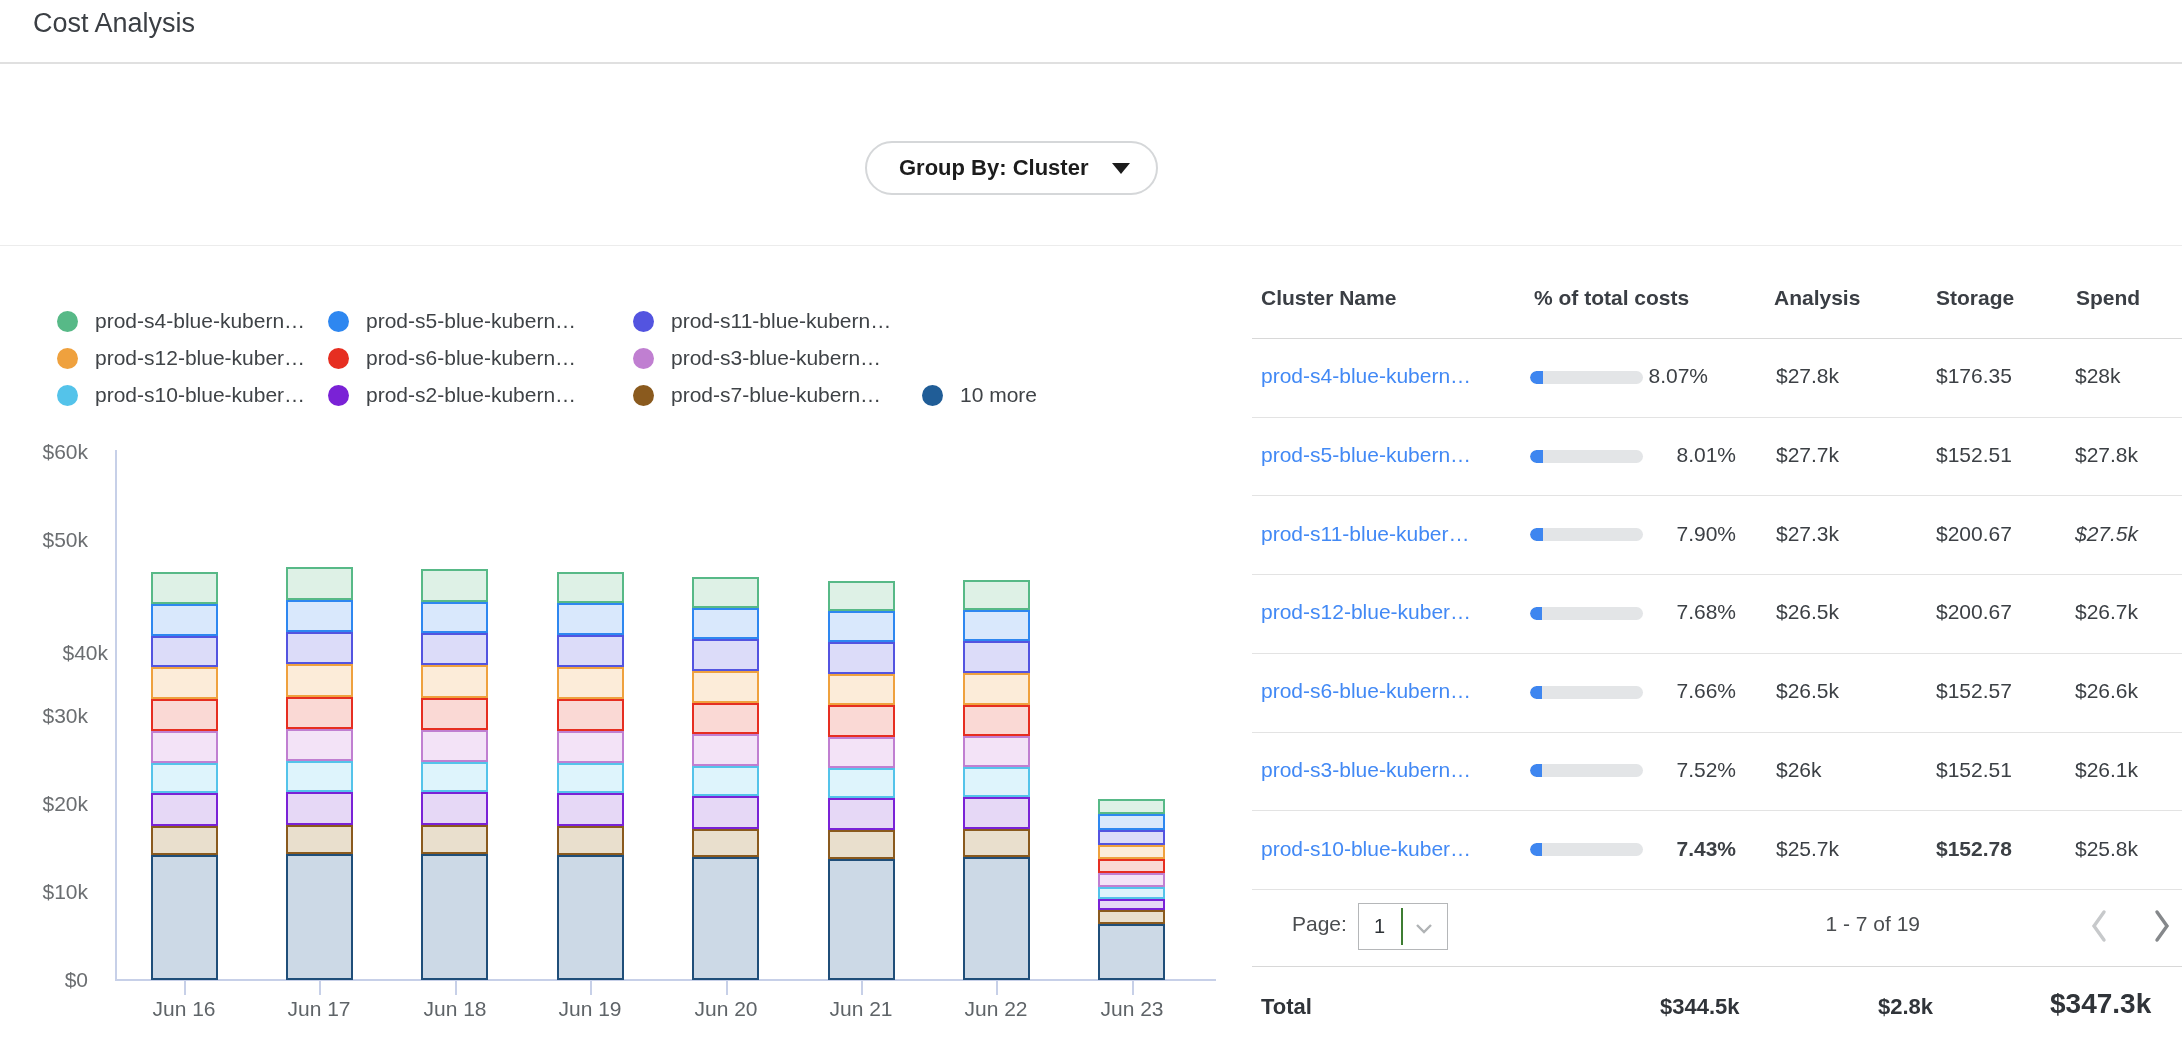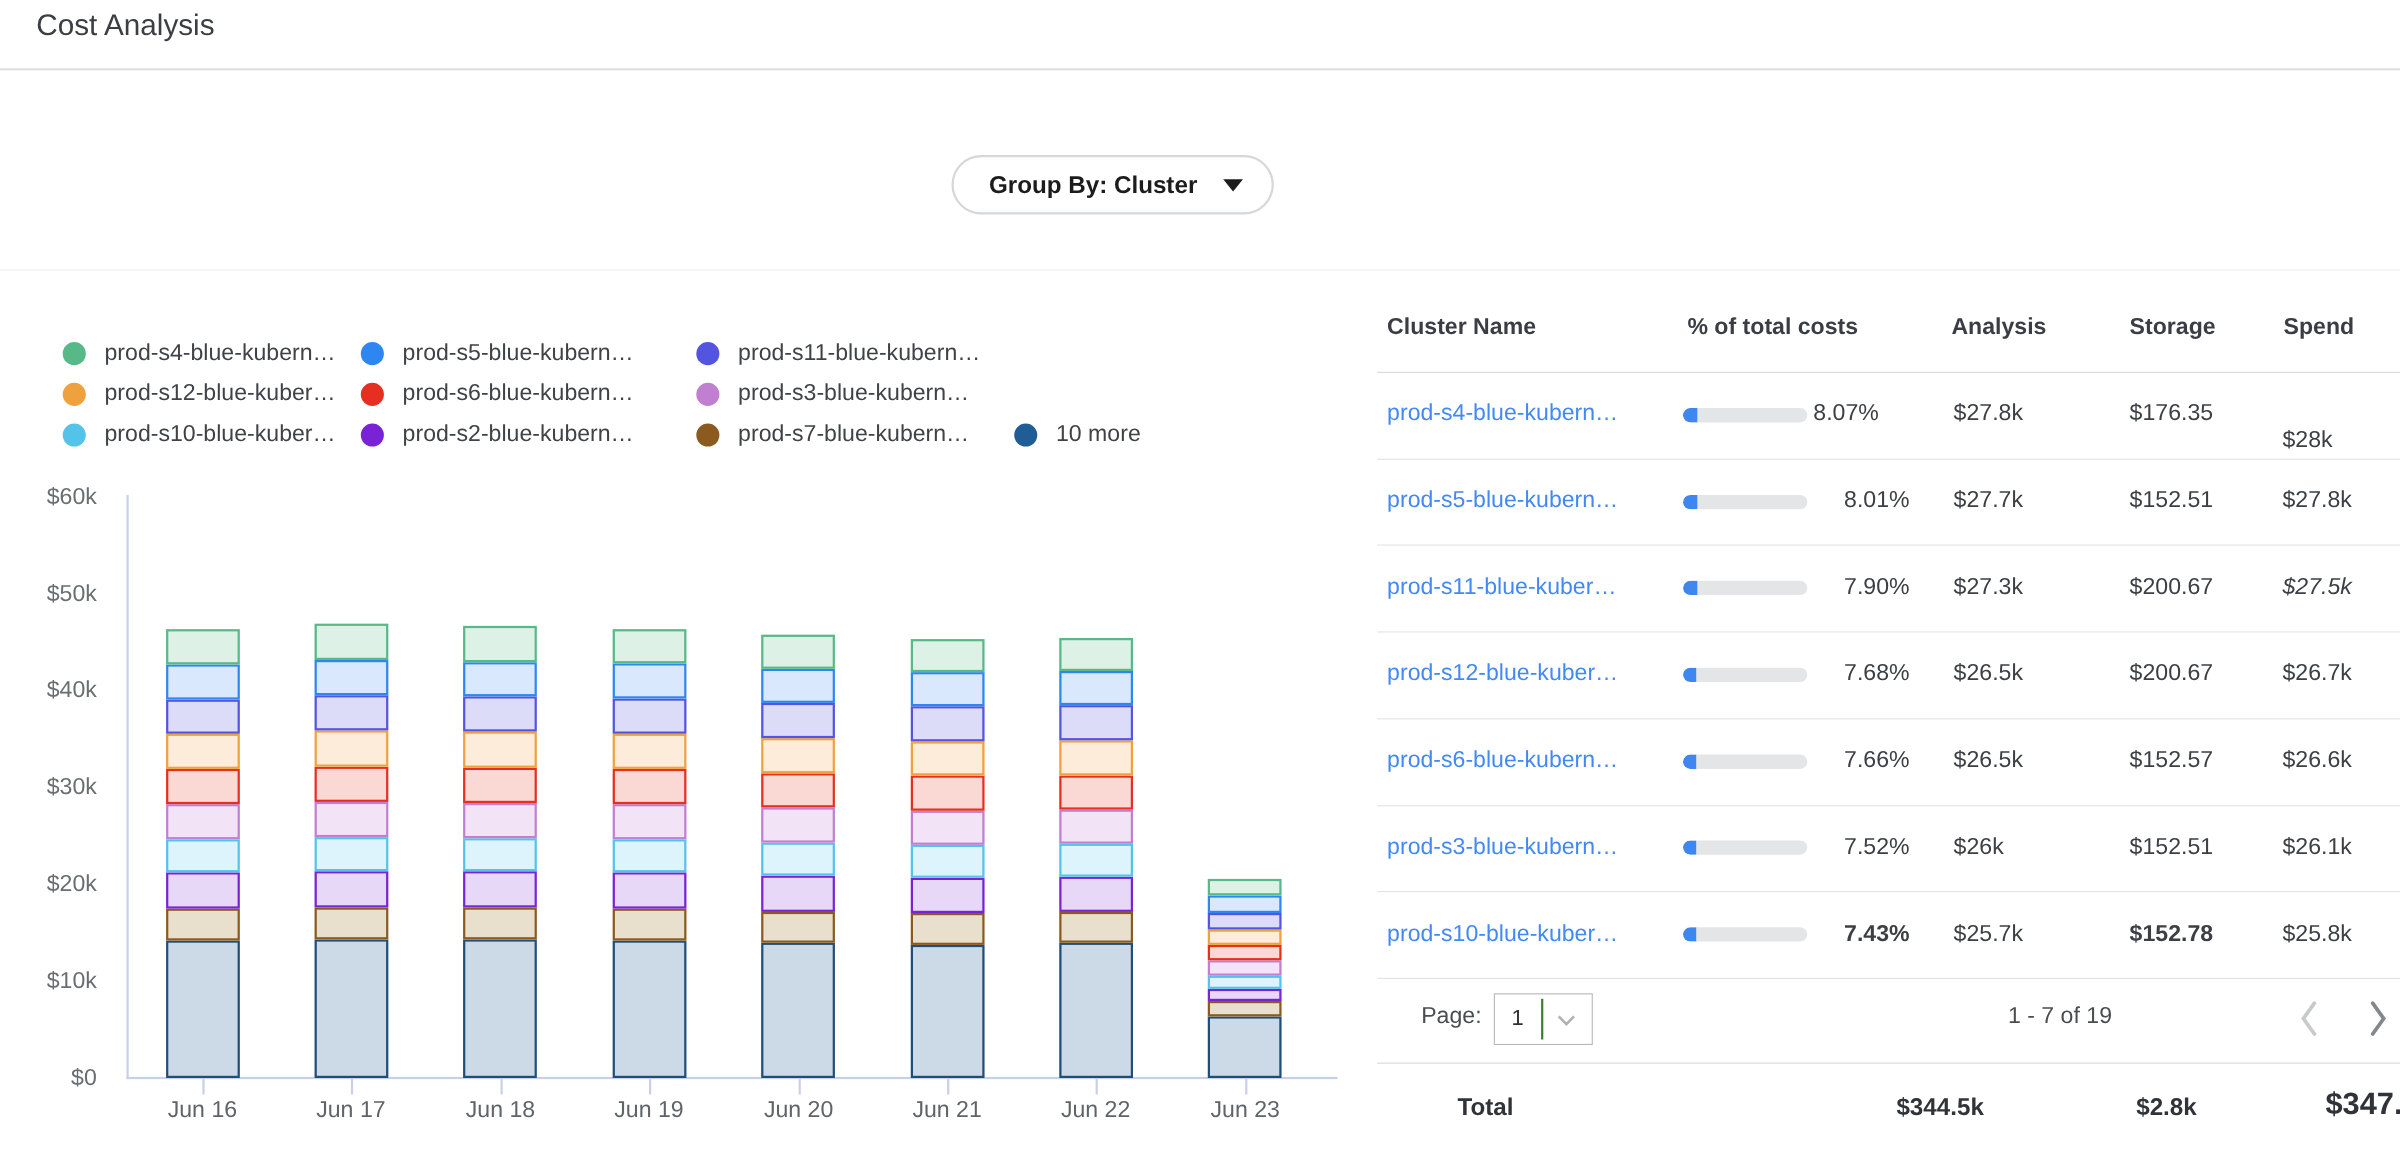--- a/index.html
+++ b/index.html
@@ -103,21 +103,21 @@
         <div class="lg-dot" style="background: rgb(32, 93, 151);"></div>
         <div class="lg-txt">10 more</div>
       </div>
     </div>
 
   <div id="chart">
       <div class="ylab abs" style="left: 0px; width: 88px; top: 968px;">$0</div>
       <div class="ylab abs" style="left: 0px; width: 88px; top: 880px;">$10k</div>
       <div class="ylab abs" style="left: 0px; width: 88px; top: 792px;">$20k</div>
       <div class="ylab abs" style="left: 0px; width: 88px; top: 704px;">$30k</div>
-      <div class="ylab abs" style="left: 0px; width: 88px; top: 616px;">$40k</div>
+      <div class="ylab abs" style="left: 0px; width: 88px; top: 641px; padding-left: 20px;">$40k</div>
       <div class="ylab abs" style="left: 0px; width: 88px; top: 528px;">$50k</div>
       <div class="ylab abs" style="left: 0px; width: 88px; top: 440px;">$60k</div>
       <div class="axis" style="left: 115px; top: 450px; width: 2px; height: 531px;"></div>
       <div class="axis" style="left: 115px; top: 979px; width: 1101px; height: 2px;"></div>
       <div class="seg" style="left: 151px; width: 67px; top: 855.04px; height: 124.96px; background: rgb(204, 217, 230); border-color: rgb(31, 78, 121);"></div>
       <div class="seg" style="left: 151px; width: 67px; top: 826px; height: 29.04px; background: rgb(233, 223, 205); border-color: rgb(138, 90, 30);"></div>
       <div class="seg" style="left: 151px; width: 67px; top: 792.56px; height: 33.44px; background: rgb(230, 216, 246); border-color: rgb(122, 34, 214);"></div>
       <div class="seg" style="left: 151px; width: 67px; top: 762.64px; height: 29.92px; background: rgb(222, 244, 252); border-color: rgb(84, 195, 234);"></div>
       <div class="seg" style="left: 151px; width: 67px; top: 730.96px; height: 31.68px; background: rgb(243, 227, 247); border-color: rgb(192, 127, 209);"></div>
       <div class="seg" style="left: 151px; width: 67px; top: 699.28px; height: 31.68px; background: rgb(250, 217, 213); border-color: rgb(230, 46, 33);"></div>
@@ -220,21 +220,21 @@
       <div class="th" style="left: 1936px; top: 286px;">Storage</div>
       <div class="th" style="left: 2076px; top: 286px;">Spend</div>
       <div class="rowline" style="left: 1252px; right: 0px; top: 338px; background: rgb(216, 216, 216);"></div>
       <div class="cell link" style="left: 1261px; top: 364.35px;">prod-s4-blue-kubern…</div>
       <div class="pbar" style="left: 1530px; top: 370.85px; width: 113px;">
         <div class="pfill" style="width: 13px;"></div>
       </div>
       <div class="cell pct" style="left: 1598px; top: 364.35px; width: 110px;">8.07%</div>
       <div class="cell" style="left: 1776px; top: 364.35px;">$27.8k</div>
       <div class="cell" style="left: 1936px; top: 364.35px;">$176.35</div>
-      <div class="cell" style="left: 2075px; top: 364.35px; margin-top: 24px;">$28k</div>
+      <div class="cell" style="left: 2075px; top: 364.35px;">$28k</div>
       <div class="rowline" style="left: 1252px; right: 0px; top: 417px;"></div>
       <div class="cell link" style="left: 1261px; top: 443.05px;">prod-s5-blue-kubern…</div>
       <div class="pbar" style="left: 1530px; top: 449.55px; width: 113px;">
         <div class="pfill" style="width: 13px;"></div>
       </div>
       <div class="cell pct" style="left: 1626px; top: 443.05px; width: 110px;">8.01%</div>
       <div class="cell" style="left: 1776px; top: 443.05px;">$27.7k</div>
       <div class="cell" style="left: 1936px; top: 443.05px;">$152.51</div>
       <div class="cell" style="left: 2075px; top: 443.05px;">$27.8k</div>
       <div class="rowline" style="left: 1252px; right: 0px; top: 495px;"></div>
@@ -307,20 +307,20 @@
     </span>
     <span class="abs chev" style="left:898px;top:19px;">
       <span>
         <svg width="24" height="38" viewBox="0 0 24 38">
             <polyline points="7,5 17,19 7,33" fill="none" stroke="#85888b" stroke-width="3.4" stroke-linecap="round"></polyline>
           </svg>
       </span>
     </span>
   </div>
 
-  <div class="abs" style="left:1316px;right:0;top:966px;height:64px;">
+  <div class="abs" style="left:1252px;right:0;top:966px;height:64px;">
     <span class="abs total-txt" style="left:9px;top:28px;">Total</span>
     <span class="abs total-txt" style="left:408px;top:28px;">$344.5k</span>
     <span class="abs total-txt" style="left:626px;top:28px;">$2.8k</span>
     <span class="abs total-txt total-big" style="left:798px;top:22px;">$347.3k</span>
   </div>
 
 </div>
 
 </body></html>

